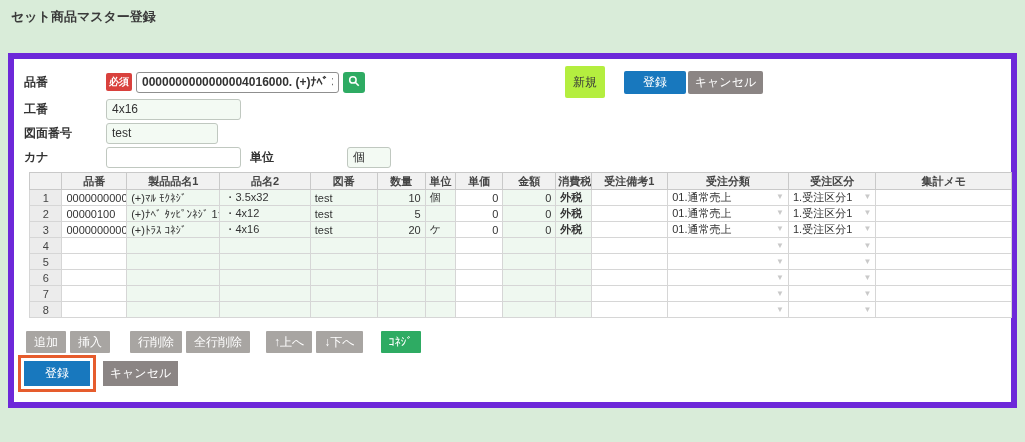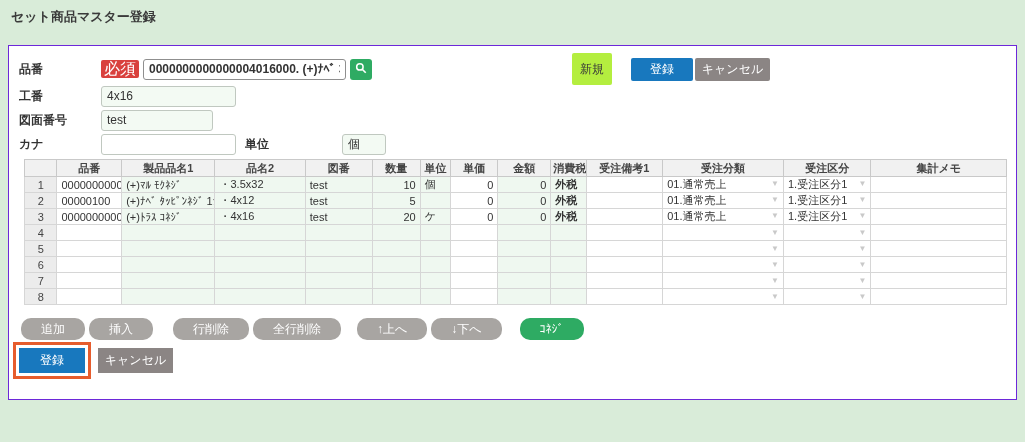--- a/index.html
+++ b/index.html
@@ -7,33 +7,33 @@
     width:1025px;height:442px;overflow:hidden;
     background:#d9ecd9;
     font-family:"Liberation Sans","DejaVu Sans",sans-serif;
     color:#333;
   }
   .title{
     font-size:13px;font-weight:bold;color:#3a3a3a;
     padding:8px 0 24px 11px;height:13px;
   }
   .panel{
-    margin:0 8px;background:#fff;border:1px solid #6d28d9;
+    margin:8px 8px;background:#fff;border:6px solid #6d28d9;
     height:355px;box-sizing:border-box;position:relative;
   }
   
   .form-area{padding-top:12px;}
   .frow{display:flex;align-items:center;height:22px;margin-bottom:2px;}
   .frow.first{margin-bottom:5px;}
   .flabel{
     width:82px;padding-left:10px;font-size:12px;font-weight:bold;color:#333;
     flex-shrink:0;white-space:nowrap;
   }
   .req{
-    background:#d9413d;color:#fff;font-size:16px;font-weight:normal;
+    background:#d9413d;color:#fff;font-size:10px;font-weight:bold;
     border-radius:2px;padding:4px 3px;margin-right:4px;line-height:10px;
   }
   .inp{
     height:21px;border:1px solid #c0c8c0;border-radius:3px;
     background:#f3faf3;font-family:inherit;font-size:12px;color:#333;
     padding:0 5px;box-sizing:border-box;
   }
   .inp.white{background:#fff;}
   .inp.code{border-color:#8f8f8f;background:#fff;font-weight:bold;}
   .w203{width:203px;} .w212{width:212px;} .w160{width:135px;}
@@ -65,22 +65,22 @@
     overflow:hidden;white-space:nowrap;
   }
   td.rownum{background:#ececec;text-align:center;color:#444;}
   td.tint{background:#eff8f0;}
   td.num{text-align:right;}
   td.tax{font-weight:bold;}
   .arrow{float:right;color:#c9c9c9;font-size:8px;line-height:14px;}
   
   .actions1{display:flex;align-items:center;margin:13px 0 0 12px;}
   .sbtn{
-    background:#a8a5a2;color:#fff;border:none;border-radius:10px;
-    font-family:inherit;font-size:12px;height:22px;padding:0 20px;
+    background:#a8a5a2;color:#fff;border:none;border-radius:1px;
+    font-family:inherit;font-size:12px;height:22px;padding:0 8px;
     margin-right:4px;cursor:pointer;white-space:nowrap;
   }
   .sbtn.gap-l{margin-left:16px;} .sbtn.gap-m{margin-left:12px;}
   .sbtn.green{background:#2eab63;margin-left:14px;}
   .actions2{display:flex;align-items:center;margin:2px 0 0 4px;}
   .hl-box{
     border:3px solid #e65c2d;padding:3px;display:inline-flex;
   }
   .btn-reg2{background:#1878be;color:#fff;border:none;width:66px;height:25px;
     font-family:inherit;font-size:12px;cursor:pointer;}

